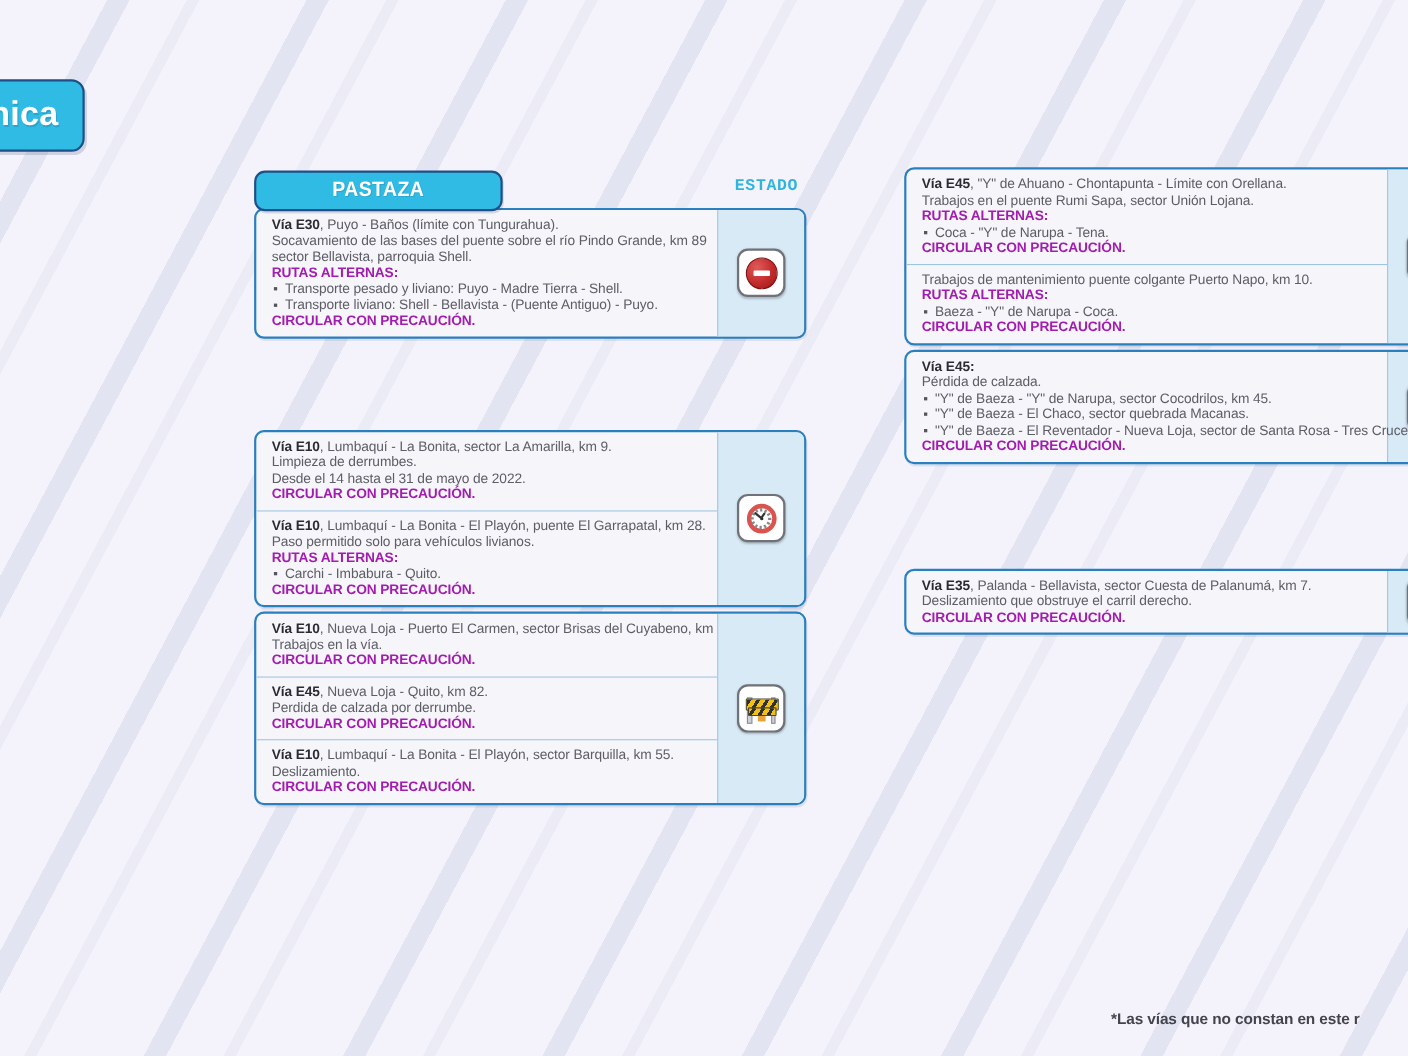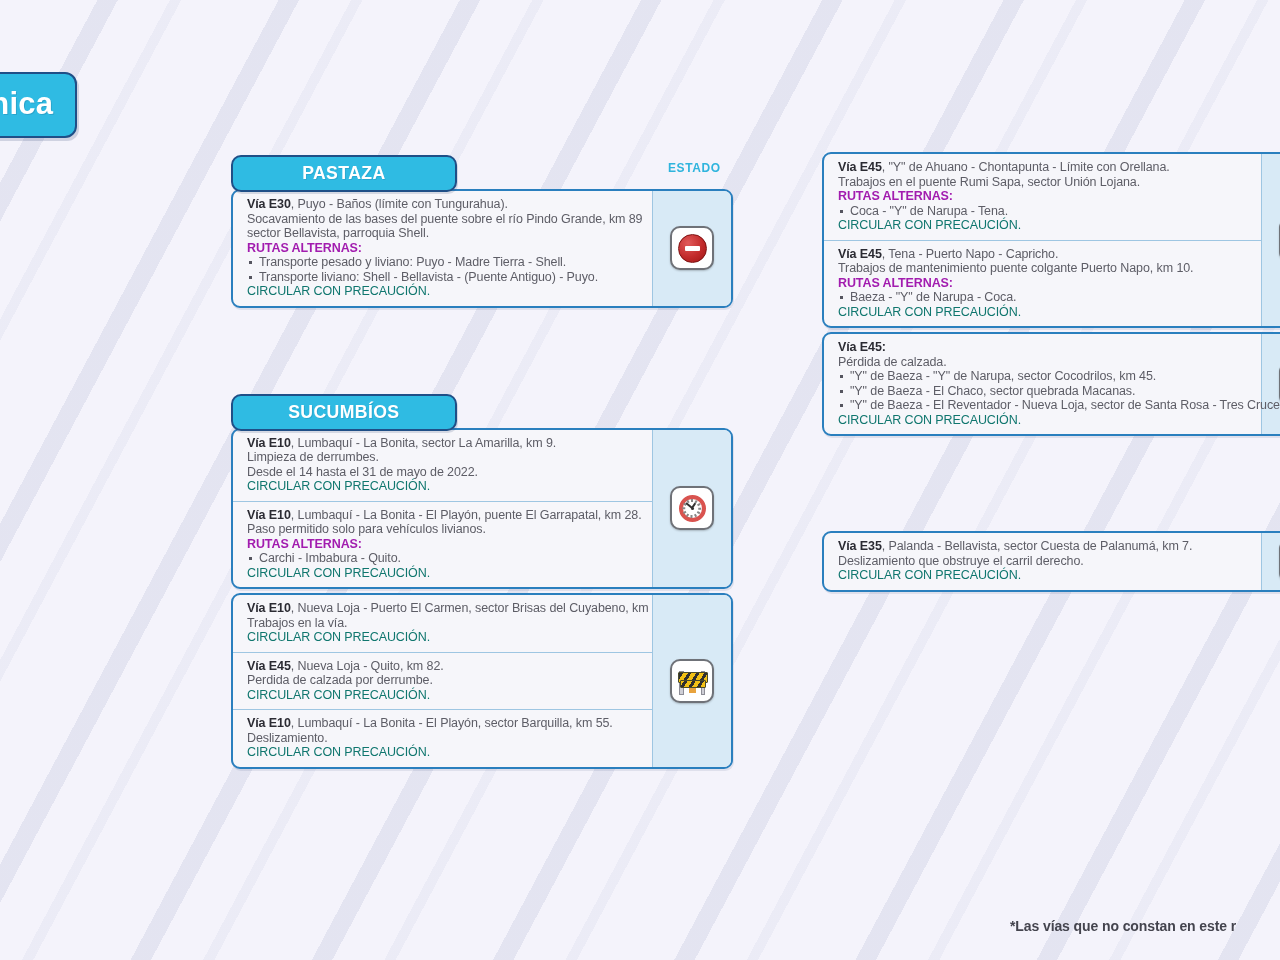--- a/index.html
+++ b/index.html
@@ -77,25 +77,25 @@
     letter-spacing:.4px;
     font-family:"Liberation Sans Narrow","Liberation Sans",sans-serif;
     transform:scaleX(.93);
     display:inline-block;
     white-space:nowrap;
     text-shadow:1px 1px 0 rgba(20,60,100,.15);
   }
   .estado-label{
     position:absolute;
     top:6px;
-    font-size:12px;
+    font-size:15px;
     font-weight:bold;
     color:#2fb4dd;
     letter-spacing:.6px;
-    font-family:Liberation Sans, sans-serif;
+    font-family:Liberation Mono, monospace;
   }
   .estado-left{left:437px;}
   .estado-right{left:438px;}
 
   
   .card{
     position:relative;
     margin-top:-3px;
     border:2px solid #2a7fbe;
     border-radius:9px;
@@ -128,21 +128,21 @@
   
   .ln{
     font-size:12.5px;
     line-height:14.5px;
     color:#5d5d66;
     font-family:"Liberation Sans Narrow","Liberation Sans",sans-serif;
     white-space:nowrap;
     letter-spacing:-.1px;
   }
   .ln b,.ln .b{color:#2b2b33;font-weight:bold;}
-  .ln.bold{color:#0f766e;font-weight:normal;}
+  .ln.bold{color:#a21caf;font-weight:bold;}
   .ln.head{color:#a21caf;font-weight:bold;}
   .bullet{
     padding-left:12px;
     position:relative;
   }
   .bullet:before{
     content:"";
     position:absolute;
     left:2px;top:6px;
     width:3px;height:3px;
@@ -244,21 +244,21 @@
           </div>
           <div class="card-status">
             <div class="chip">
               <div class="ico-closed">
                 <i></i>
               </div>
             </div>
           </div>
         </div></div>
       <div class="gap-lg"></div>
-      <div class="province-block"><div class="prov-header"><span class="prov-header-text">SUCUMBÍOS</span></div><div class="card">
+      <div class="province-block"><div class="card">
           <div class="card-entries">
             <div class="entry">
               <div class="ln"><b>Vía E10</b>, Lumbaquí - La Bonita, sector La Amarilla, km 9.</div>
               <div class="ln">Limpieza de derrumbes.</div>
               <div class="ln">Desde el 14 hasta el 31 de mayo de 2022.</div>
               <div class="ln bold">CIRCULAR CON PRECAUCIÓN.</div>
             </div>
             <div class="entry">
               <div class="ln"><b>Vía E10</b>, Lumbaquí - La Bonita - El Playón, puente El Garrapatal, km 28.</div>
               <div class="ln">Paso permitido solo para vehículos livianos.</div>
@@ -326,21 +326,20 @@
       <div class="province-block"><div class="estado-label estado-right">ESTADO</div><div class="card">
           <div class="card-entries">
             <div class="entry">
               <div class="ln"><b>Vía E45</b>, "Y" de Ahuano - Chontapunta - Límite con Orellana.</div>
               <div class="ln">Trabajos en el puente Rumi Sapa, sector Unión Lojana.</div>
               <div class="ln head">RUTAS ALTERNAS:</div>
               <div class="ln bullet">Coca - "Y" de Narupa - Tena.</div>
               <div class="ln bold">CIRCULAR CON PRECAUCIÓN.</div>
             </div>
             <div class="entry">
-              <div class="ln"><b>Vía E45</b>, Tena - Puerto Napo - Capricho.</div>
               <div class="ln">Trabajos de mantenimiento puente colgante Puerto Napo, km 10.</div>
               <div class="ln head">RUTAS ALTERNAS:</div>
               <div class="ln bullet">Baeza - "Y" de Narupa - Coca.</div>
               <div class="ln bold">CIRCULAR CON PRECAUCIÓN.</div>
             </div>
           </div>
           <div class="card-status">
             <div class="chip"></div>
           </div>
         </div><div class="card">

